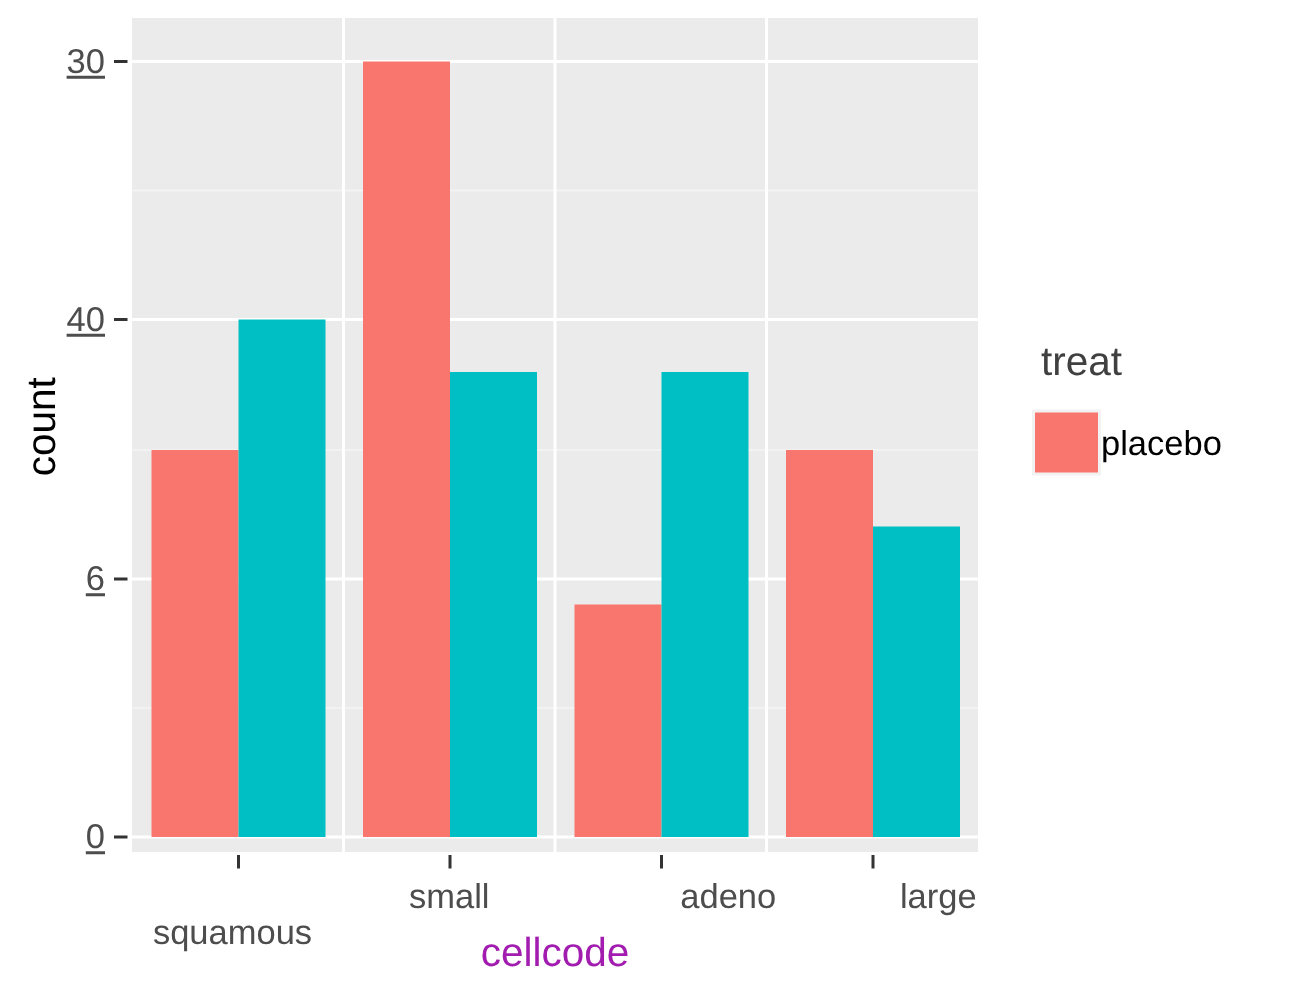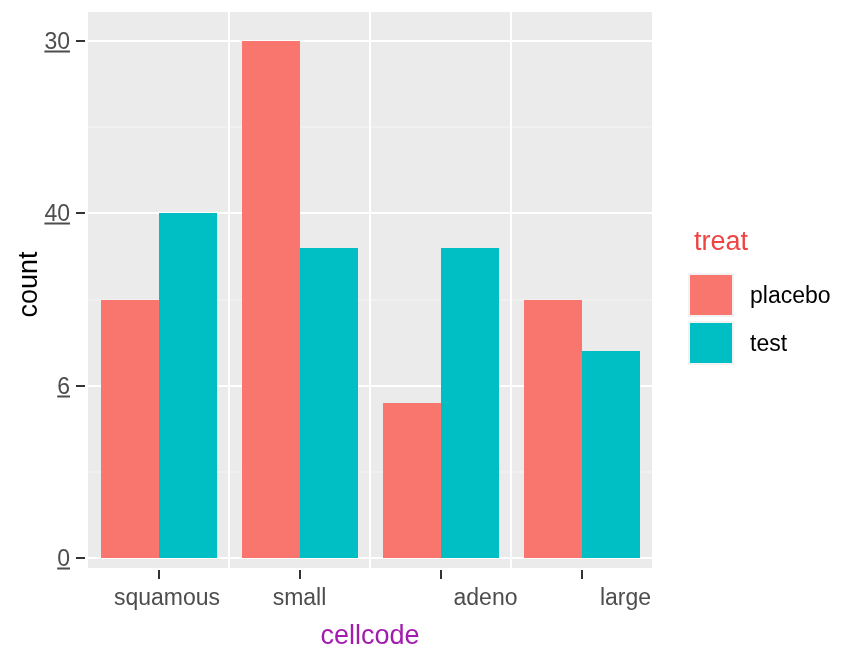--- a/index.html
+++ b/index.html
@@ -53,28 +53,28 @@
     position:absolute;top:570px;width:2px;height:9px;background:#333333;
     transform:translateX(-50%);
   }
   .xtick-label{
     position:absolute;top:586px;font-size:23px;color:#4D4D4D;line-height:1;
     transform:translateX(-50%);white-space:nowrap;
   }
 
   
   #legend{position:absolute;left:688px;top:228px;}
-  #legend-title{font-size:27px;color:#ef4444;line-height:1;margin:0 0 18px 6px;}
+  #legend-title{font-size:27px;color:#404040;line-height:1;margin:0 0 18px 6px;}
   .legend-row{display:flex;align-items:center;margin-bottom:4px;}
   .legend-key{
     width:46px;height:44px;background:#F2F2F2;
     display:flex;align-items:center;justify-content:center;
   }
   .legend-swatch{width:42px;height:40px;}
-  .legend-label{font-size:23px;color:#000000;line-height:1;margin-left:16px;white-space:nowrap;}
+  .legend-label{font-size:23px;color:#000000;line-height:1;white-space:nowrap;}
 </style>
 </head>
 <body>
 
 <div id="plot-root">
 
   <div id="ylab">
     <span>count</span>
   </div>
 
@@ -117,42 +117,36 @@
         <div class="bar" title="small / test: 18" style="left: 211.5px; width: 58px; height: 310.194px; background: rgb(0, 191, 196);"></div>
         <div class="bar" title="adeno / placebo: 9" style="left: 294.5px; width: 58px; height: 155.097px; background: rgb(248, 118, 109);"></div>
         <div class="bar" title="adeno / test: 18" style="left: 352.5px; width: 58px; height: 310.194px; background: rgb(0, 191, 196);"></div>
         <div class="bar" title="large / placebo: 15" style="left: 435.5px; width: 58px; height: 258.495px; background: rgb(248, 118, 109);"></div>
         <div class="bar" title="large / test: 12" style="left: 493.5px; width: 58px; height: 206.796px; background: rgb(0, 191, 196);"></div>
       </div>
   </div>
 
   <div id="x-axis">
       <div class="xtick-mark" style="left: 158.5px;"></div>
-      <div class="xtick-label" style="left: 167px;">squamous</div>
+      <div class="xtick-label" style="left: 155px; margin-top: 24px;">squamous</div>
       <div class="xtick-mark" style="left: 299.5px;"></div>
       <div class="xtick-label" style="left: 299.5px; text-align: right;">small</div>
       <div class="xtick-mark" style="left: 440.5px;"></div>
       <div class="xtick-label" style="left: 440.5px; margin-left: 45px;">adeno</div>
       <div class="xtick-mark" style="left: 581.5px;"></div>
       <div class="xtick-label" style="left: 581.5px; margin-left: 44px;">large</div>
     </div>
 
   <div id="xlab">cellcode</div>
 
   <div id="legend">
     <div id="legend-title">treat</div>
     <div id="legend-items">
         <div class="legend-row">
           <div class="legend-key">
             <div class="legend-swatch" style="background: rgb(248, 118, 109);"></div>
           </div>
           <div class="legend-label">placebo</div>
         </div>
-        <div class="legend-row">
-          <div class="legend-key">
-            <div class="legend-swatch" style="background: rgb(0, 191, 196);"></div>
-          </div>
-          <div class="legend-label">test</div>
-        </div>
       </div>
   </div>
 
 </div>
 
 </body></html>

